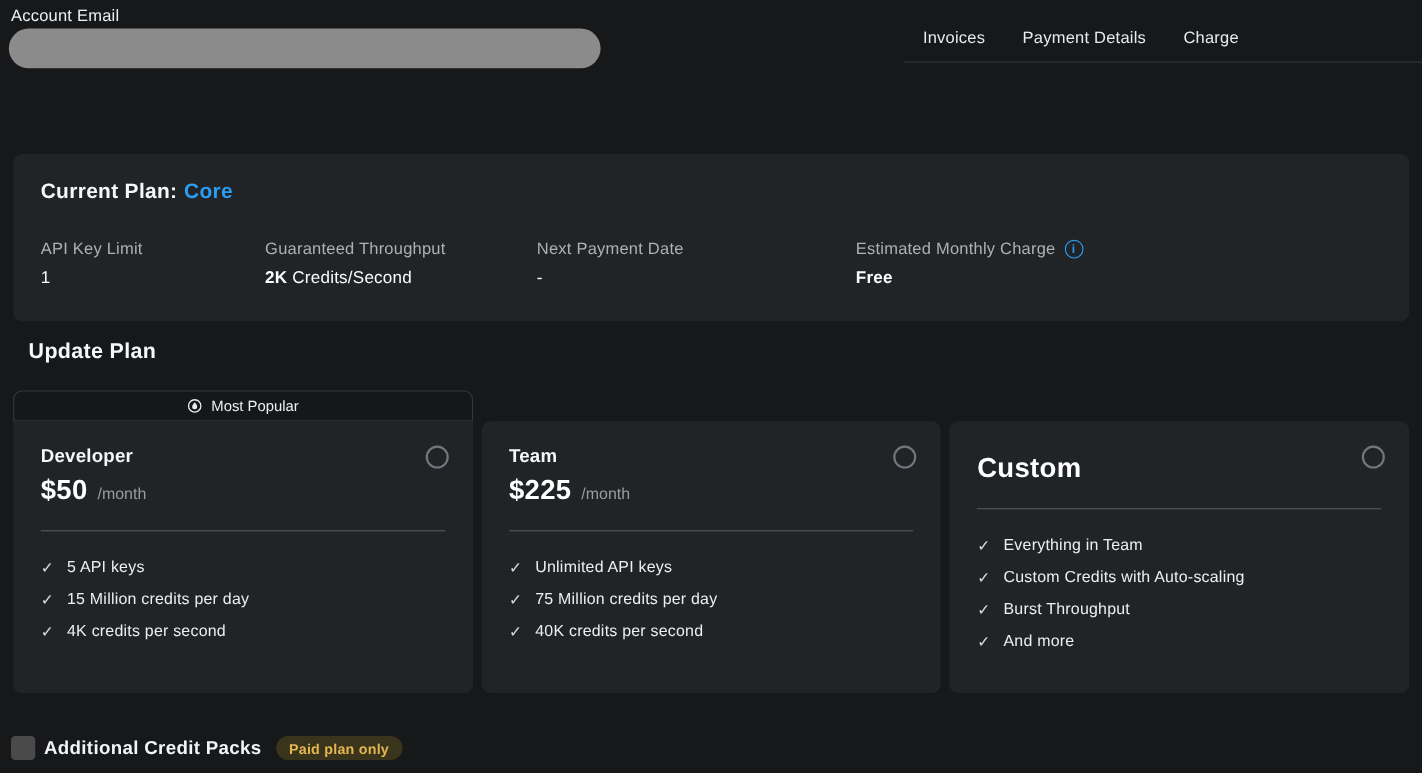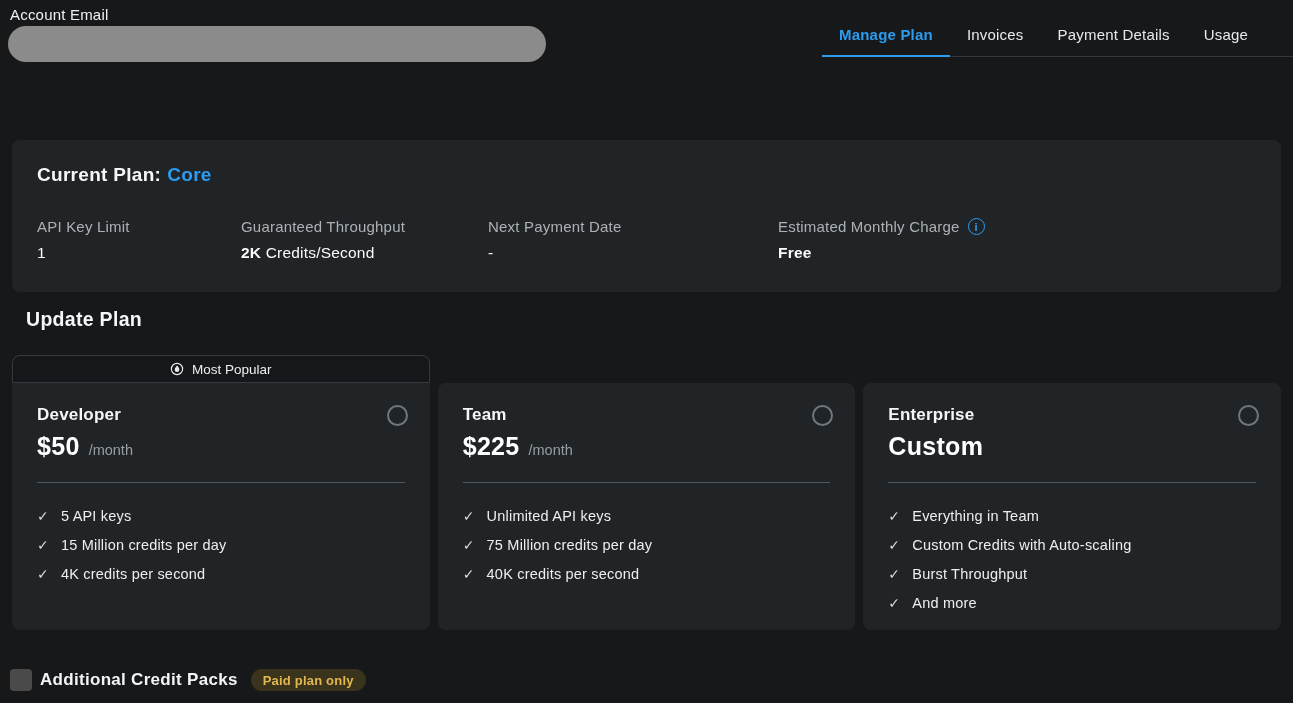--- a/index.html
+++ b/index.html
@@ -64,24 +64,23 @@
 </style>
 </head>
 <body>
 
 <div class="page">
 
   <div class="account-label">Account Email</div>
   <div class="email-pill"></div>
 
   <nav class="tabs">
-    <div class="tab active">Manage Plan</div>
     <div class="tab">Invoices</div>
     <div class="tab">Payment Details</div>
-    <div class="tab">Usage</div>
+    <div class="tab">Charge</div>
   </nav>
 
   <section class="current-card">
     <h2 class="current-title"><span>Current Plan:</span><span class="core">Core</span></h2>
     <div class="stats">
       <div class="stat">
         <div class="stat-label">API Key Limit</div>
         <div class="stat-value"><span class="strong"></span><span>1</span></div>
       </div>
       <div class="stat">
@@ -160,21 +159,20 @@
           <div class="feature">
               <span class="check">✓</span>
               <span>40K credits per second</span>
             </div>
         </div>
       </div>
     </div>
 
     <div class="plan">
       <div class="plan-body rounded-all">
-        <div class="plan-name">Enterprise</div>
         <div class="radio"></div>
         <div class="price-row">
           <span class="price">Custom</span>
           <span class="period"></span>
         </div>
         <div class="divider"></div>
         <div class="features">
           <div class="feature">
               <span class="check">✓</span>
               <span>Everything in Team</span>

